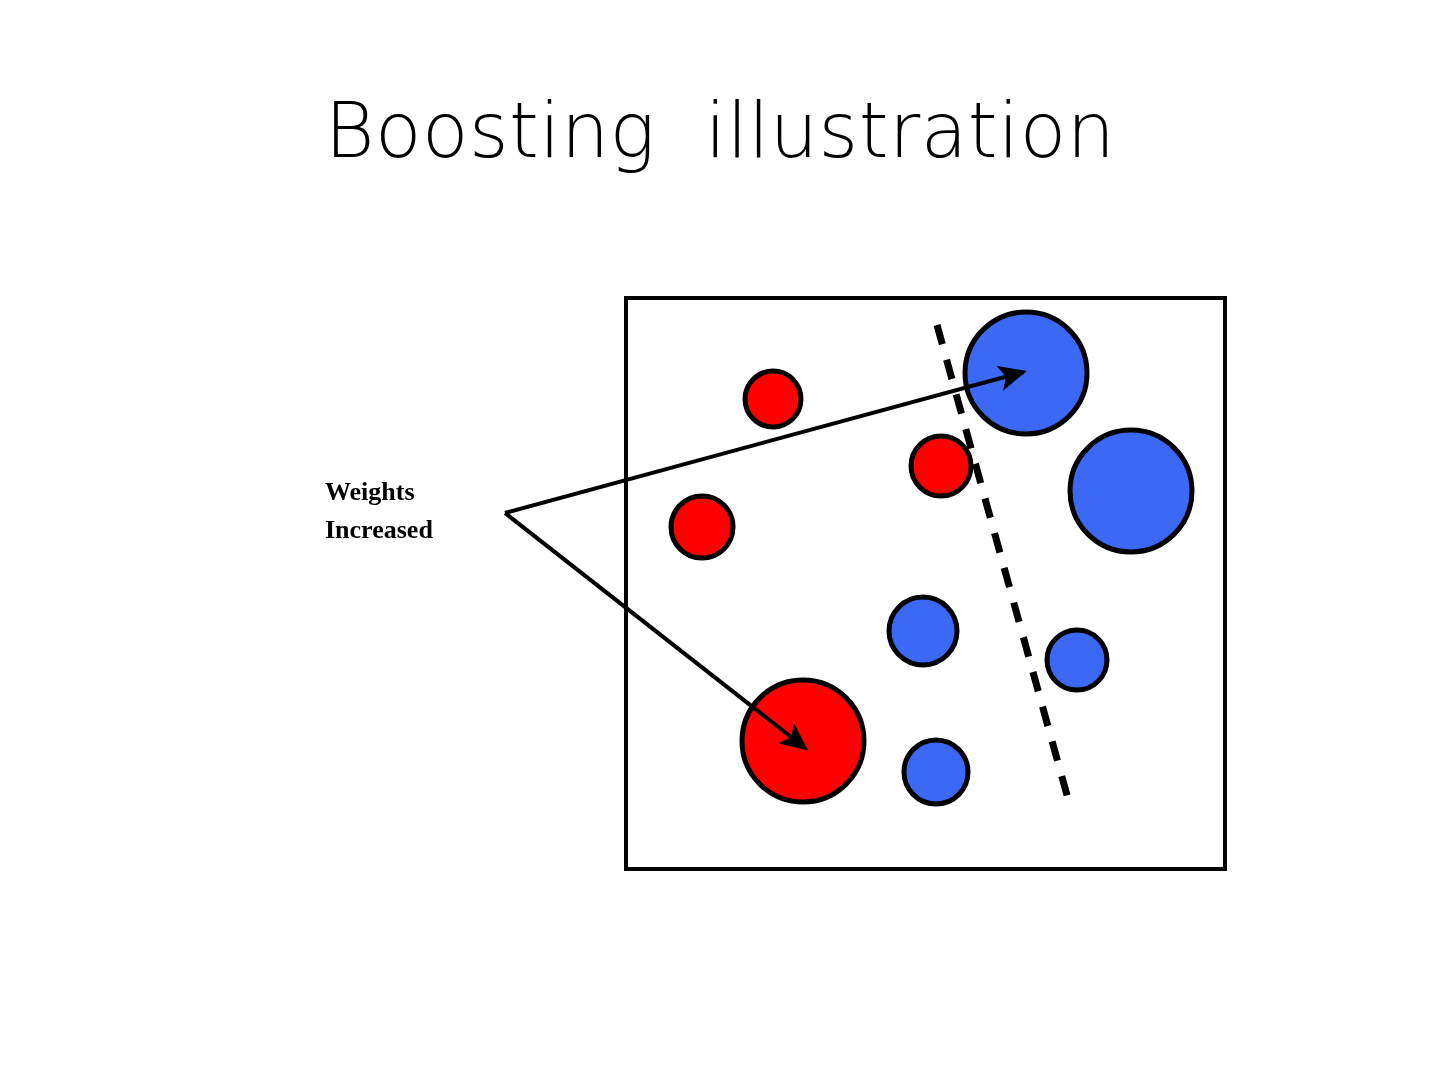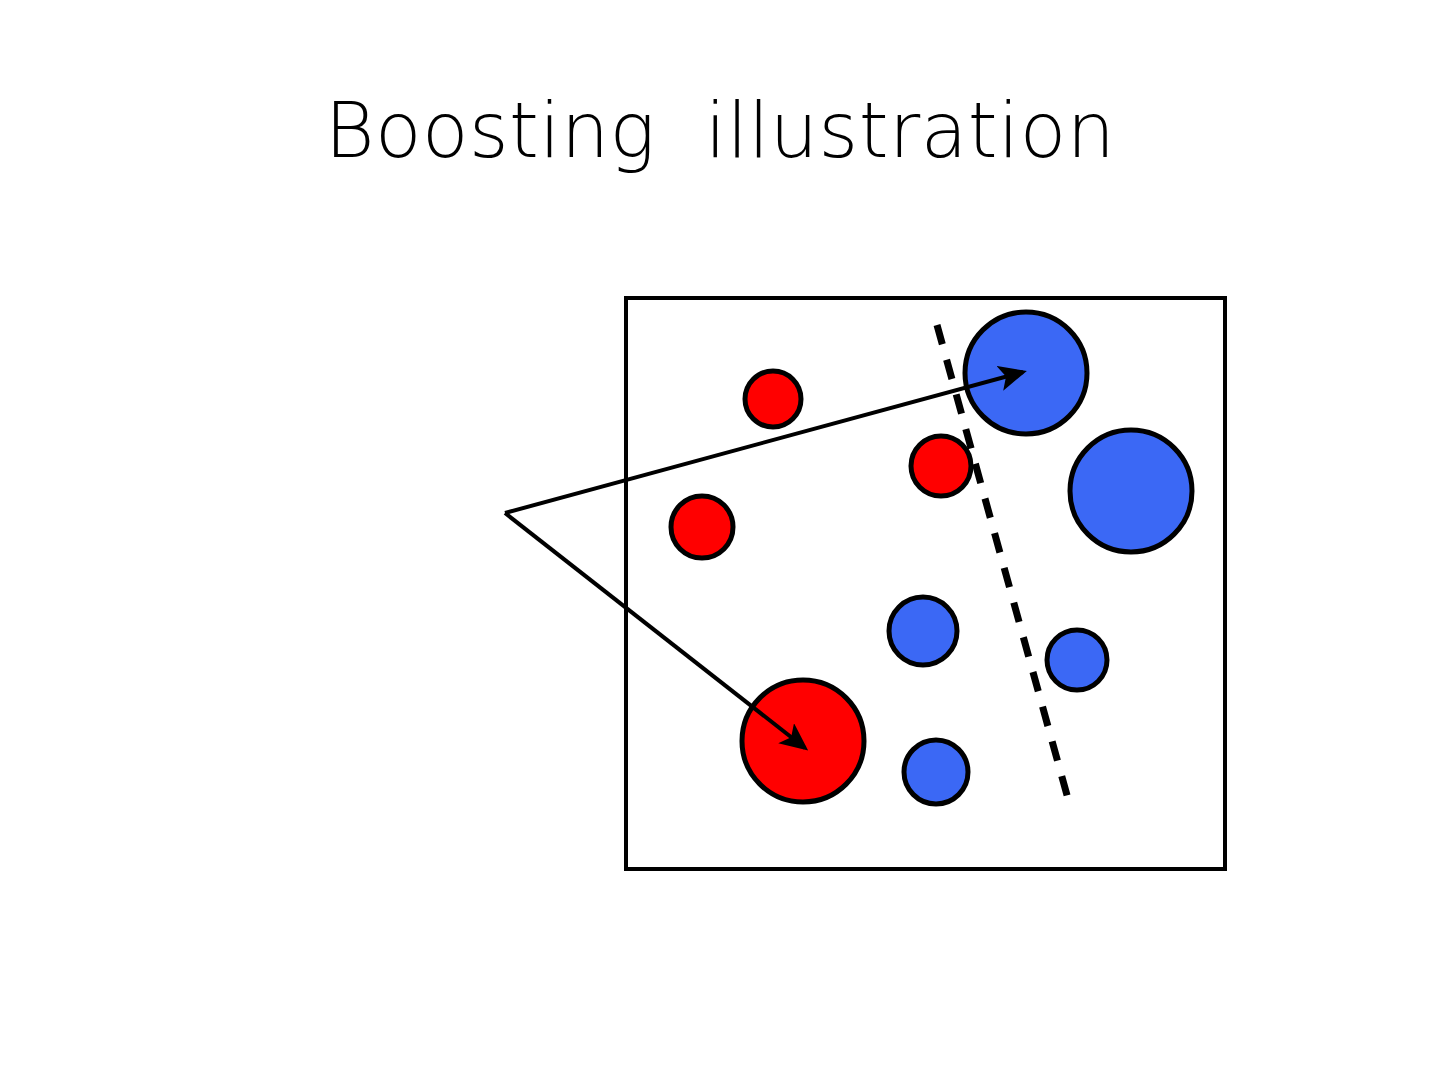--- a/index.html
+++ b/index.html
@@ -55,20 +55,24 @@
     height: 1080px;
   }
 </style>
 </head>
 <body>
 
 <div id="slide" style="background: rgb(255, 255, 255);">
 
   <div id="slide-title">Boosting  illustration</div>
 
+  <div id="callout-label" style="left: 325px;">
+    <span class="line">Weights</span>
+    <span class="line">Increased</span>
+  </div>
 
   <svg id="diagram-svg" viewBox="0 0 1440 1080" xmlns="http://www.w3.org/2000/svg">
 
     <defs>
       <marker id="arrowhead" markerWidth="7" markerHeight="7" refX="6" refY="3.2" orient="auto" markerUnits="strokeWidth">
         <path d="M0,0 L7,3.2 L0,6.4 L1.6,3.2 Z" fill="#000000"></path>
       </marker>
     </defs>
 
     <rect id="plot-box" x="626" y="298" width="599" height="571" fill="#FFFFFF" stroke="#000000" stroke-width="4"></rect>

